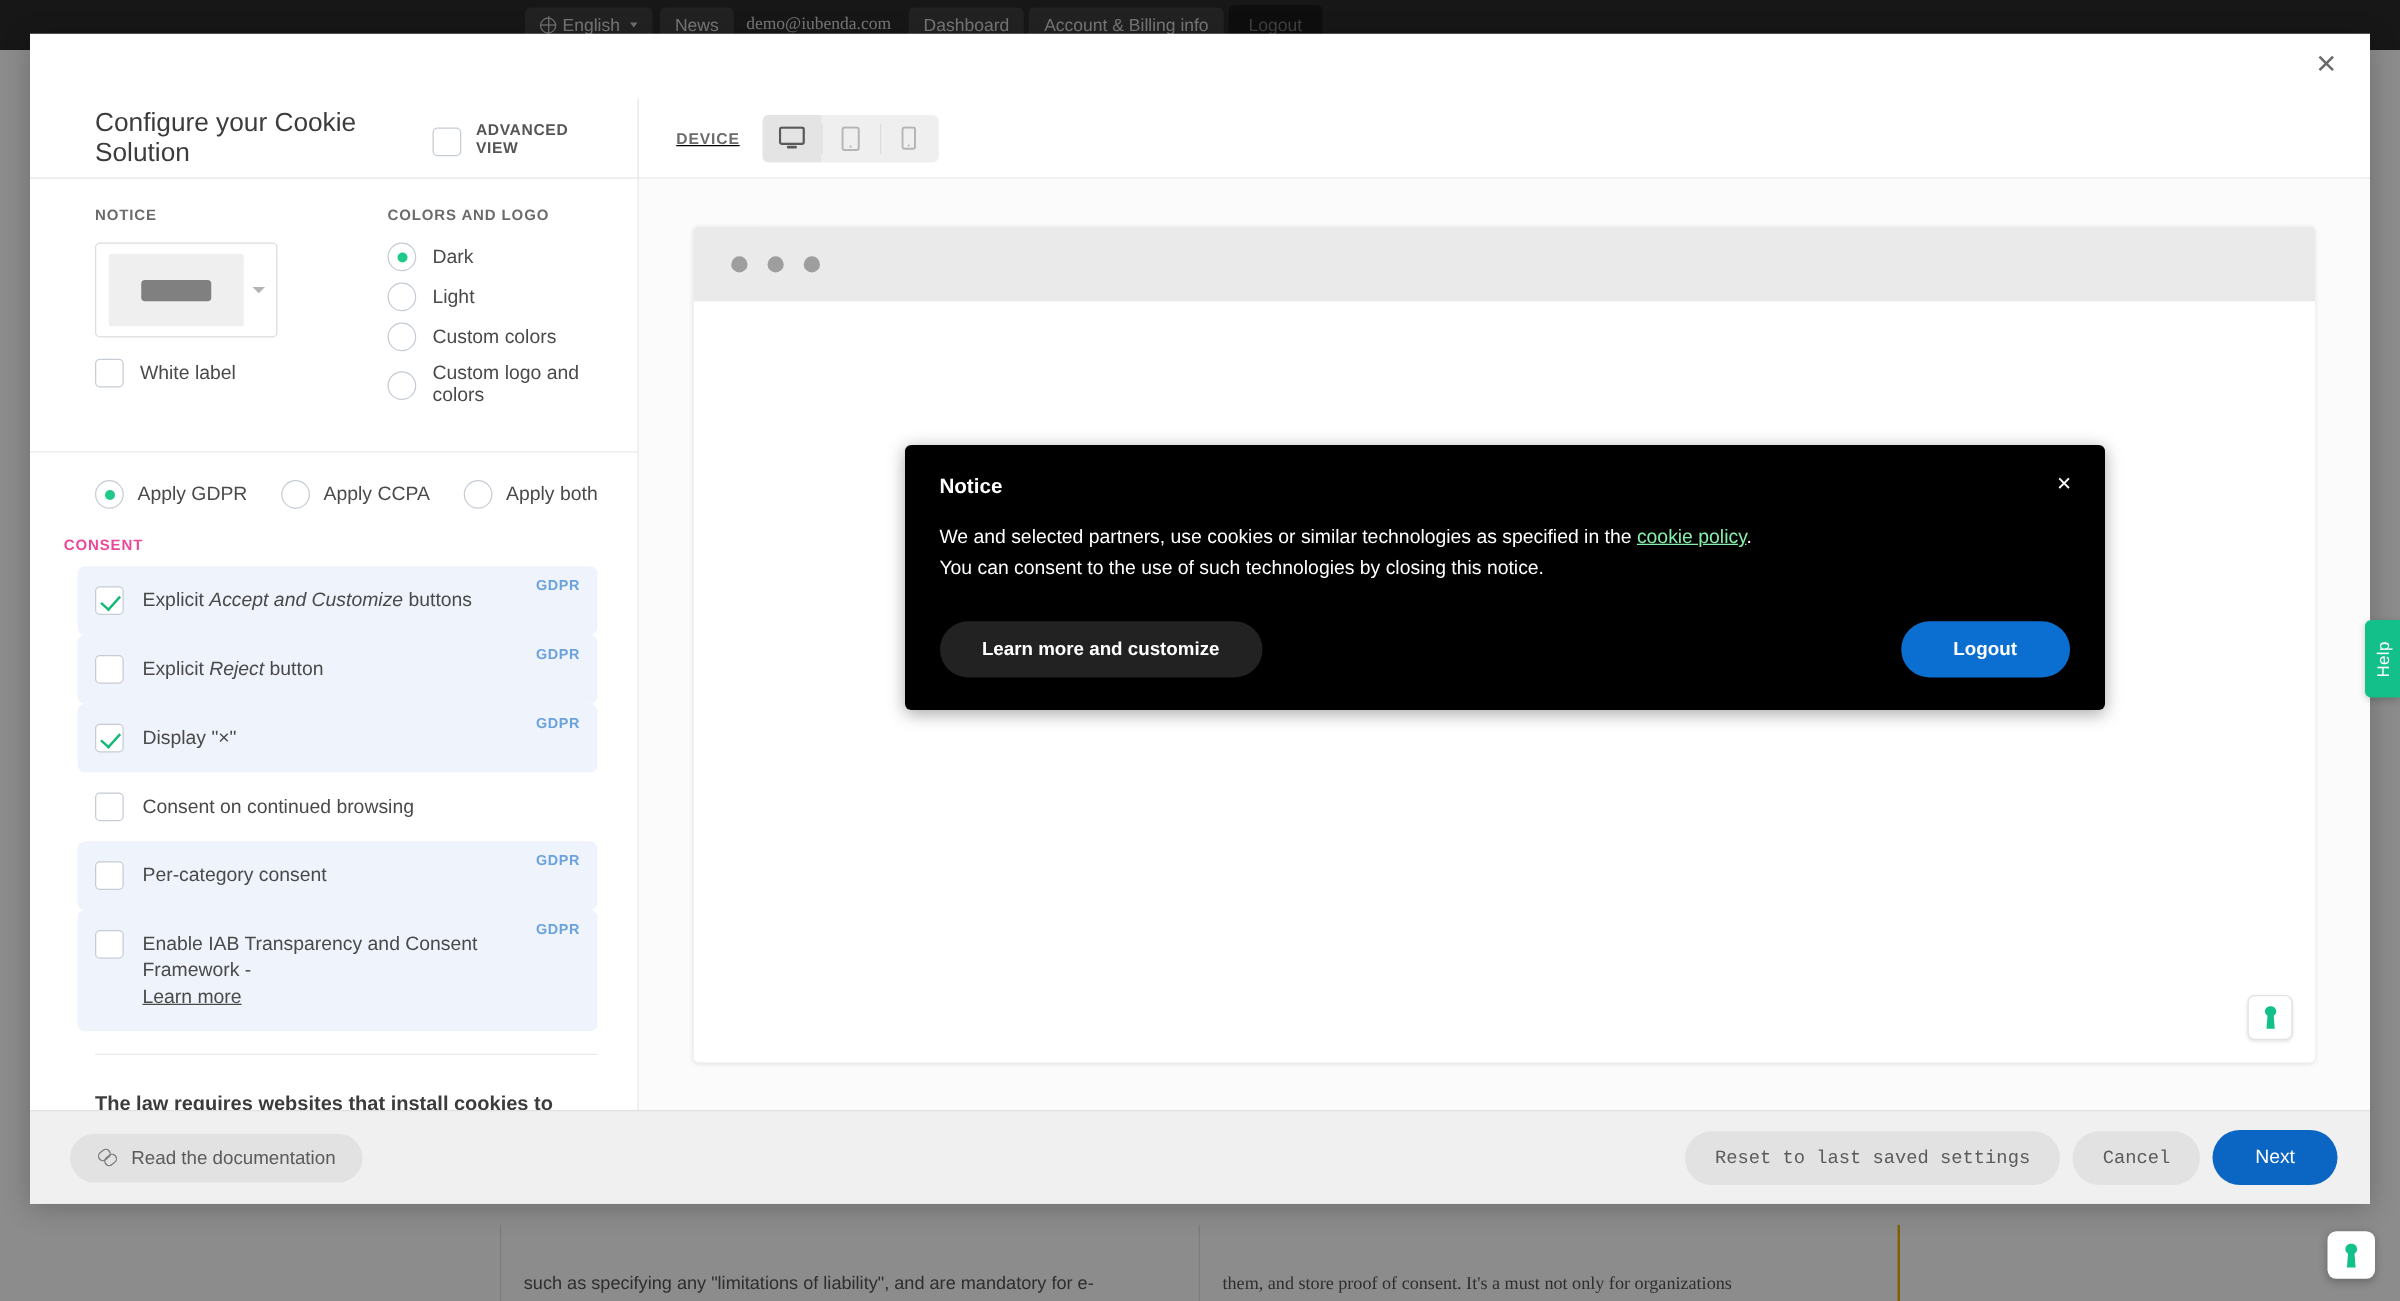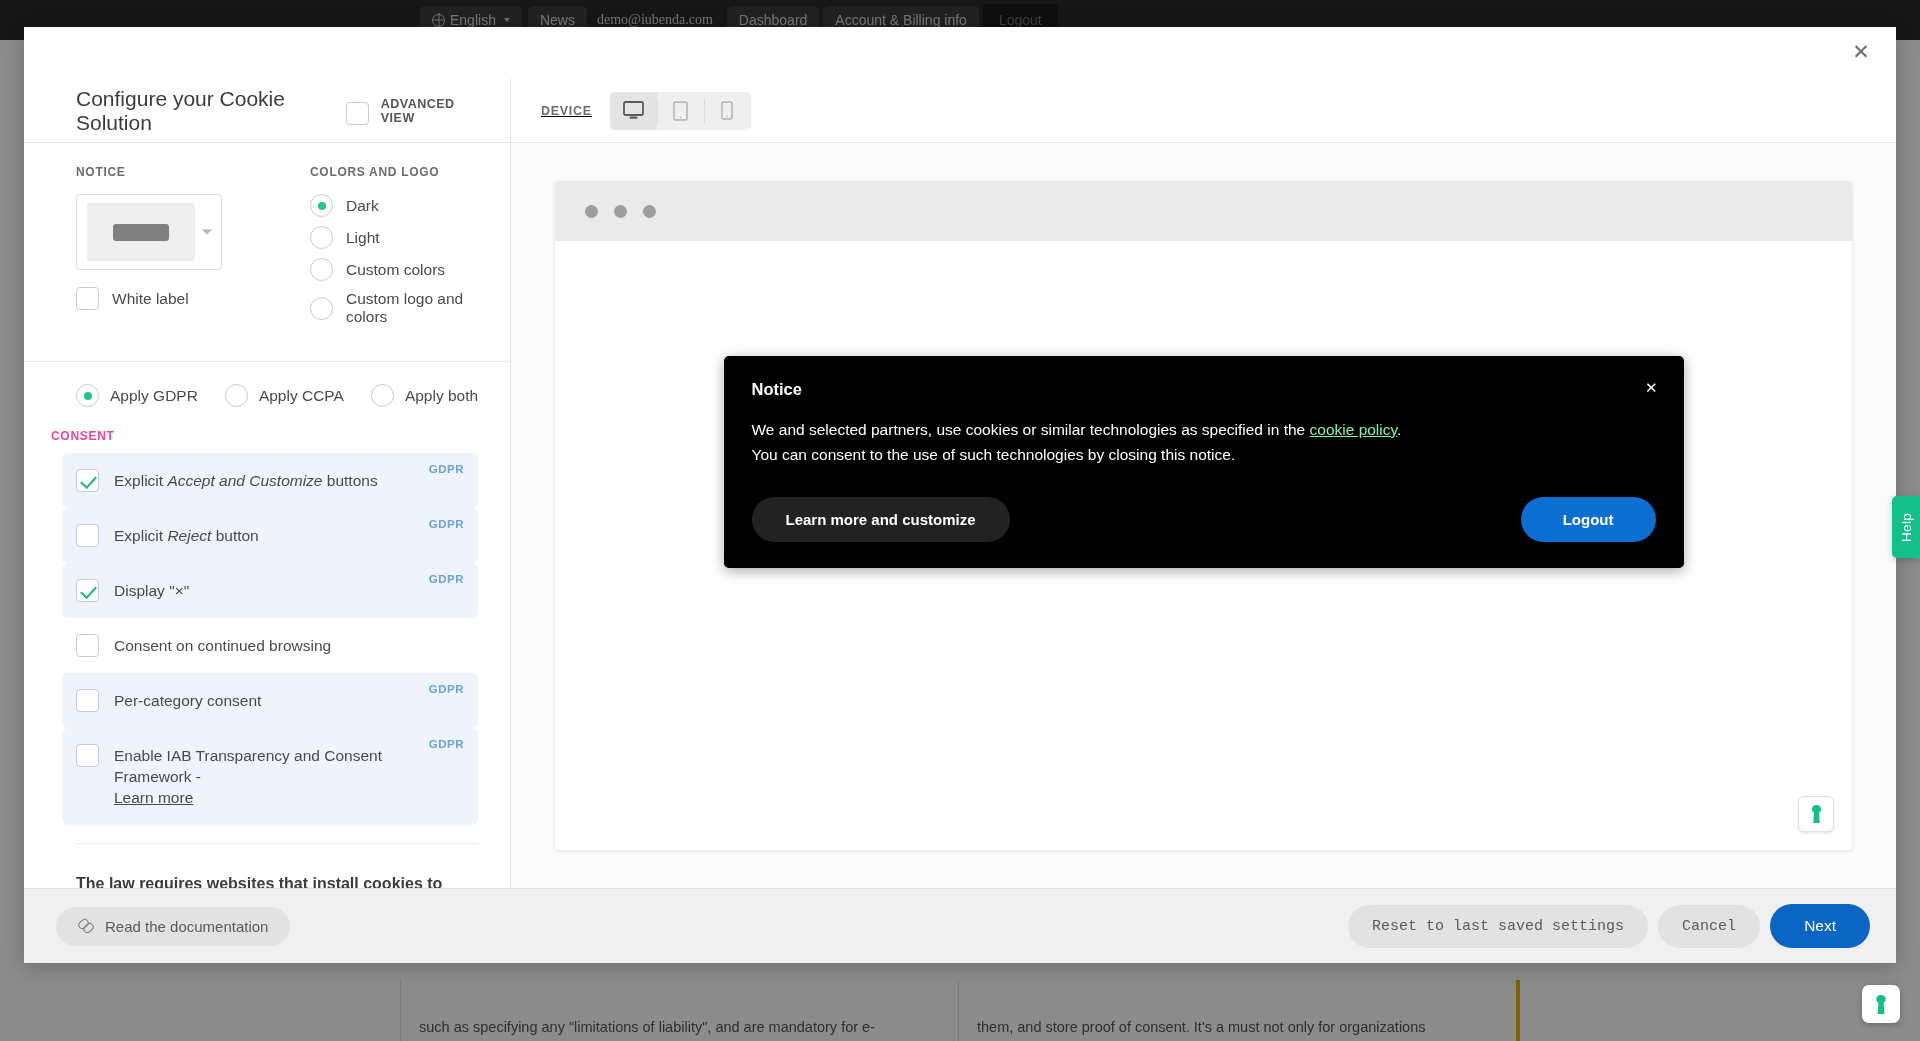--- a/index.html
+++ b/index.html
@@ -51,21 +51,21 @@
   }
 
   .bg-columns {
     position: absolute; left: 400px; top: 980px; width: 1120px; height: 61px;
     display: flex;
   }
   .bg-col {
     flex: 1; border-left: 1px solid #e2e2e2; padding: 14px 18px 0 18px;
     font-size: 14.5px; color: #555; line-height: 1.55;
   }
-  .bg-col:last-child { border-right: 4px solid #eab308; }
+  .bg-col:last-child { border-right: 2px solid #eab308; font-family: Liberation Serif, serif; }
   .bg-col .faded { color: #9a9a9a; }
 
   
   .dim {
     position: absolute; inset: 0; background: rgba(0,0,0,0.45); z-index: 5;
   }
 
   
   .modal {
     position: absolute; left: 24px; top: 27px; width: 1872px; height: 936px;

